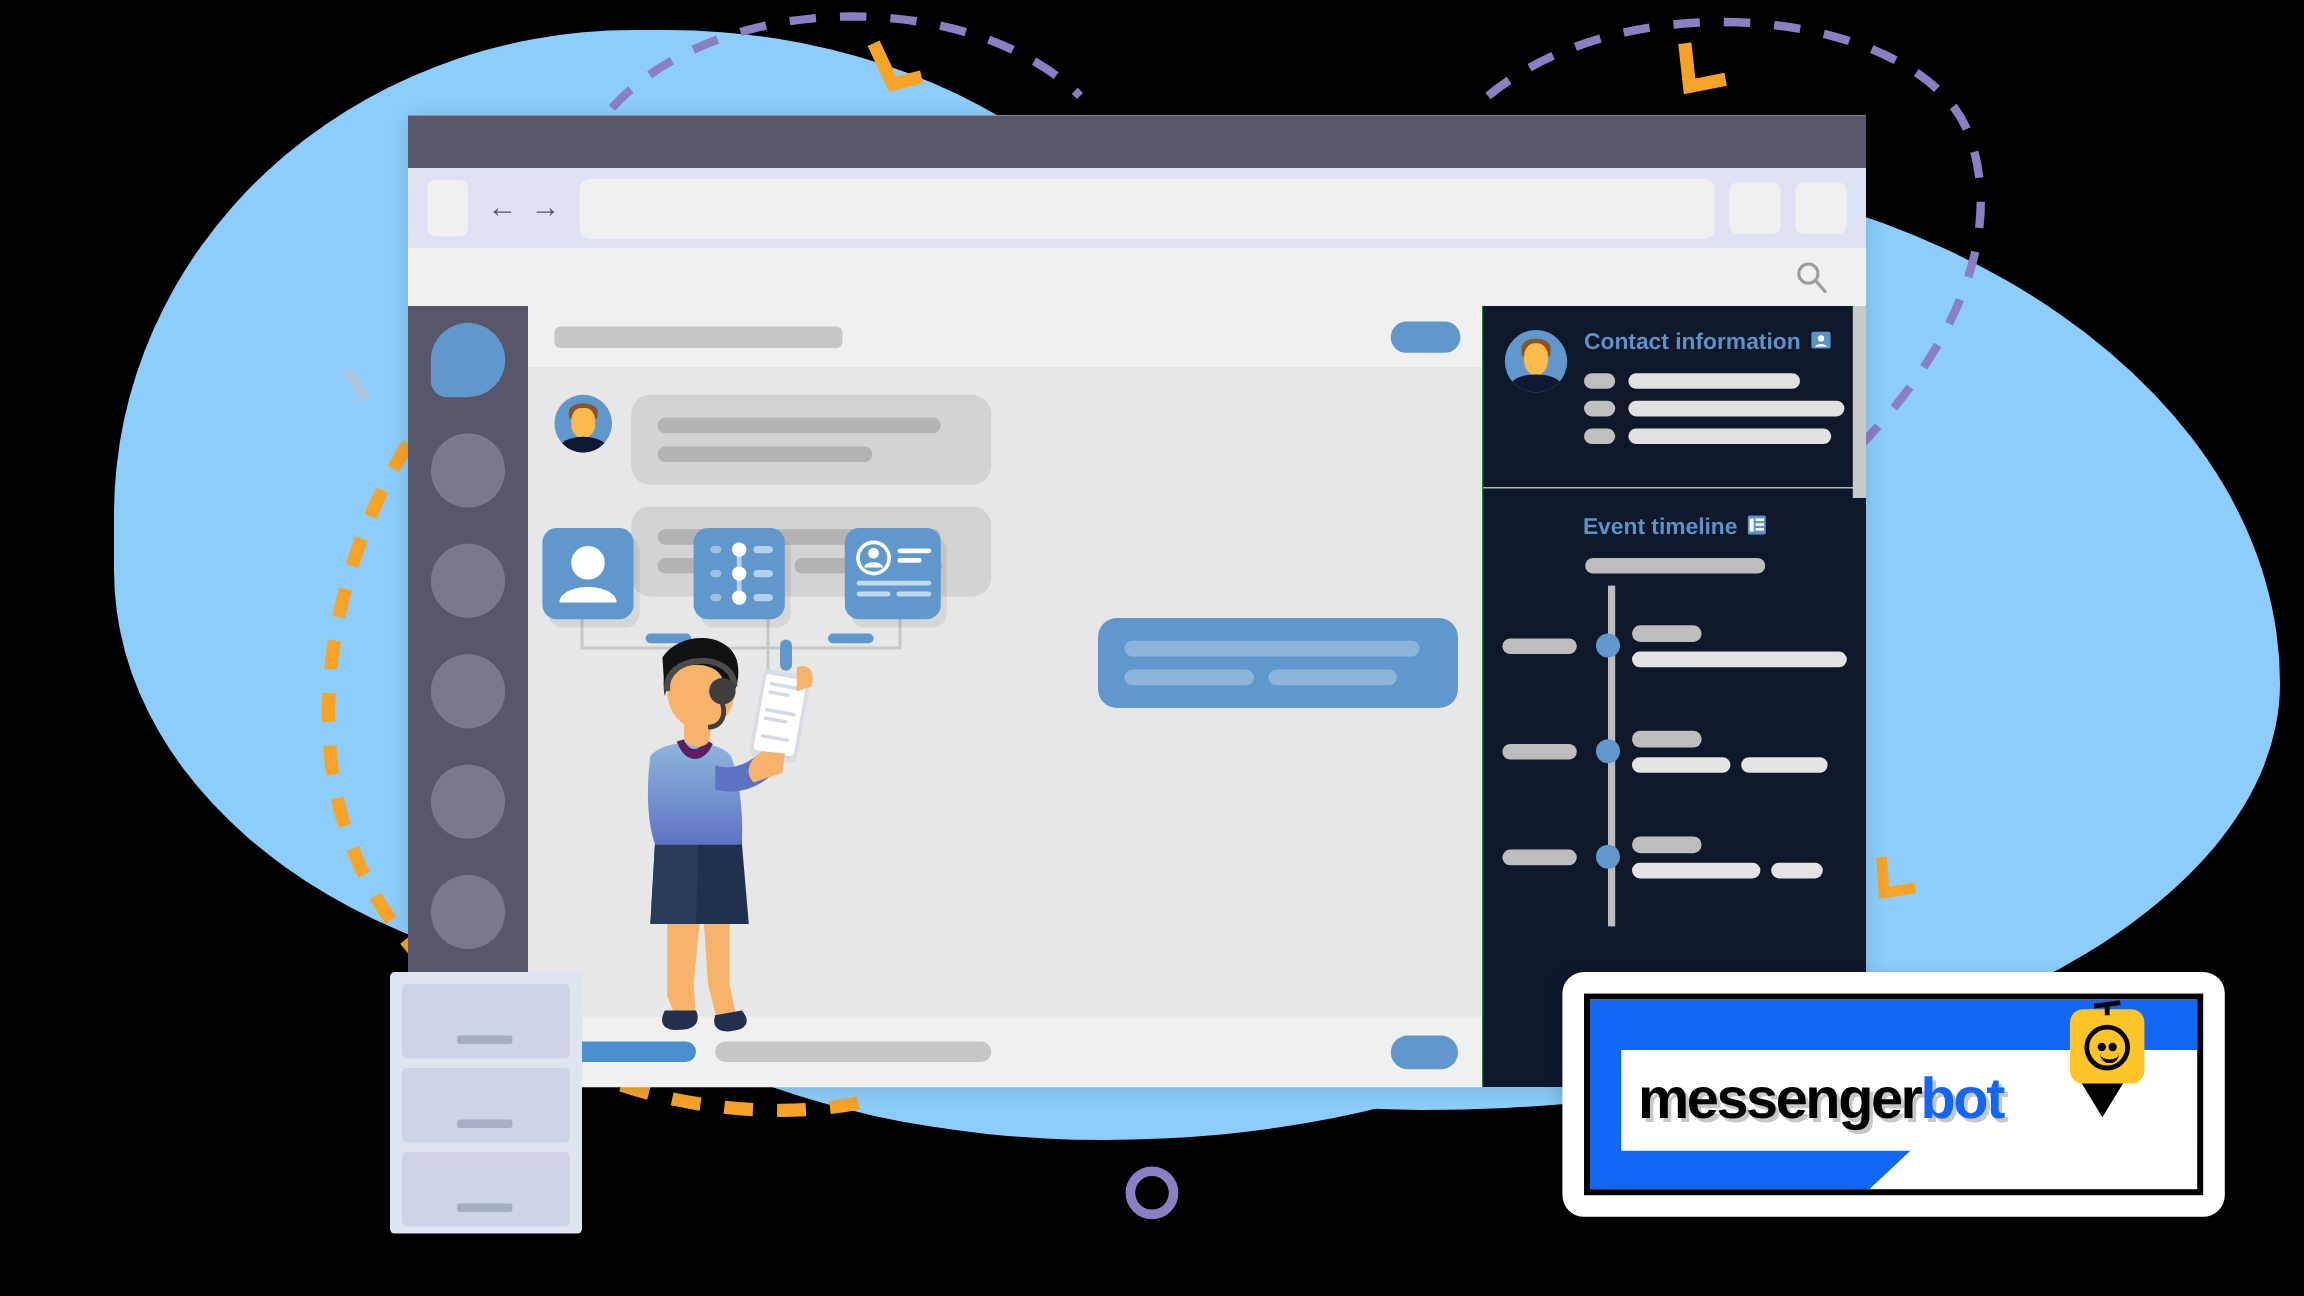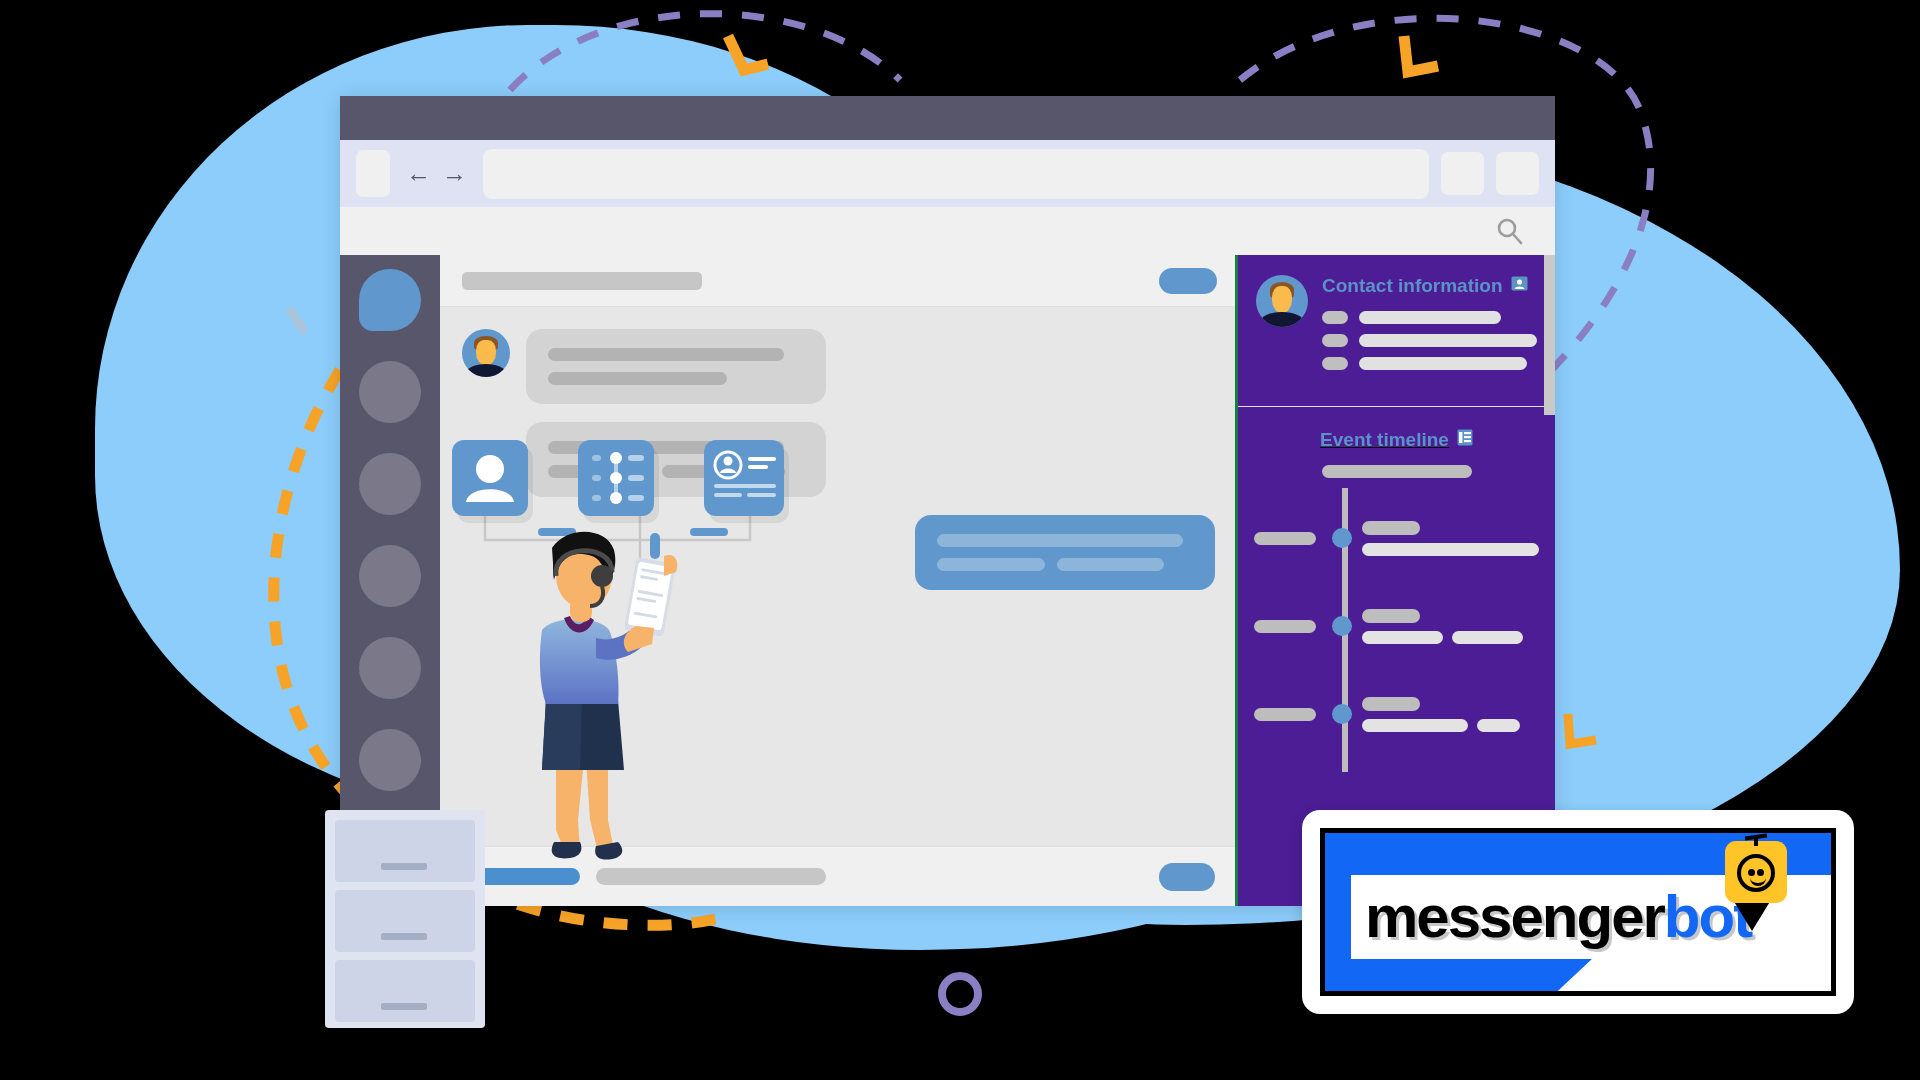--- a/index.html
+++ b/index.html
@@ -193,38 +193,38 @@
     display: flex; align-items: center; gap: 16px;
     padding: 0 20px;
   }
   .foot-tab { width: 120px; height: 17px; background:#4A90CE; border-radius:9px; }
   .foot-bar { flex: 1; height: 17px; background:#C6C6C6; border-radius:9px; max-width: 230px; }
   .foot-send { margin-left:auto; width: 56px; height: 28px; background:#6098CE; border-radius: 14px; }
 
   
   .rightcol {
     width: 320px;
-    background: #4c1d95;
-    border-left: 3px solid #15803d;
+    background: #0f172a;
+    border-left: 1px solid #15803d;
     flex-shrink: 0;
     display: flex; flex-direction: column;
   }
   .contact-sec { padding: 20px 18px 26px 18px; display:flex; gap:14px; border-bottom:1px solid #E0E0E0; }
   .contact-av { width:52px; height:52px; }
   .sec-title {
     color: #5B93C7; font-size: 19px; font-weight: bold;
     display: flex; align-items: center; gap: 8px;
     margin-bottom: 14px;
   }
   .sec-title .glyph { font-size: 17px; }
   .kv { display:flex; align-items:center; gap:11px; margin-bottom: 10px; }
   .kv-key { width: 26px; height: 13px; background:#BFBFBF; border-radius:7px; flex-shrink:0; }
   .kv-val { height: 13px; background:#E1E1E1; border-radius:7px; }
 
-  .timeline-sec { padding: 22px 16px 0 16px; flex:1; position: relative; text-decoration: underline; }
+  .timeline-sec { padding: 22px 16px 0 16px; flex:1; position: relative; }
   .tl-title { justify-content: center; }
   .tl-top-bar { width: 150px; height: 13px; background:#BDBDBD; border-radius:7px; margin: 14px auto 10px auto; }
   .tl-wrap { position: relative; padding-top: 6px; }
   .tl-spine {
     position:absolute; left: 88px; top: 0; bottom: -14px;
     width: 6px; background: #BDBDBD;
   }
   .tl-item { display:flex; align-items:center; gap: 0; height: 88px; position: relative; }
   .tl-left { width: 76px; }
   .tl-left .b { height:13px; background:#BDBDBD; border-radius:7px; width: 62px; }
@@ -284,21 +284,21 @@
     overflow: hidden;
   }
   .logo-blue-bg { position:absolute; inset:0; background:#1268F5;
     clip-path: polygon(0 0, 100% 0, 100% 52%, 62% 52%, 46% 100%, 0 100%); }
   .logo-white-band {
     position:absolute; left: 26px; right: 0; top: 42px; height: 84px;
     background:#fff;
   }
   .logo-text {
     position: absolute; left: 40px; top: 48px;
-    font-size: 60px; font-weight: bold; letter-spacing:-2px;
+    font-size: 48px; font-weight: bold; letter-spacing:-2px;
     line-height: 72px;
     text-shadow: 3px 3px 0 rgba(0,0,0,.22);
   }
   .logo-text .mg { color:#000; }
   .logo-text .bt { color:#1268F5; }
   .robot {
     position:absolute; right: 44px; top: 8px;
     width: 62px; height: 62px; background:#FFC528; border-radius: 11px;
   }
   .robot .head {

